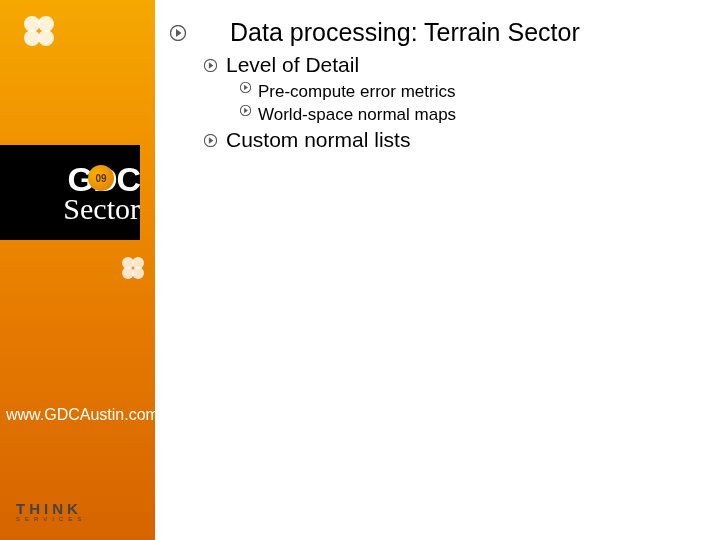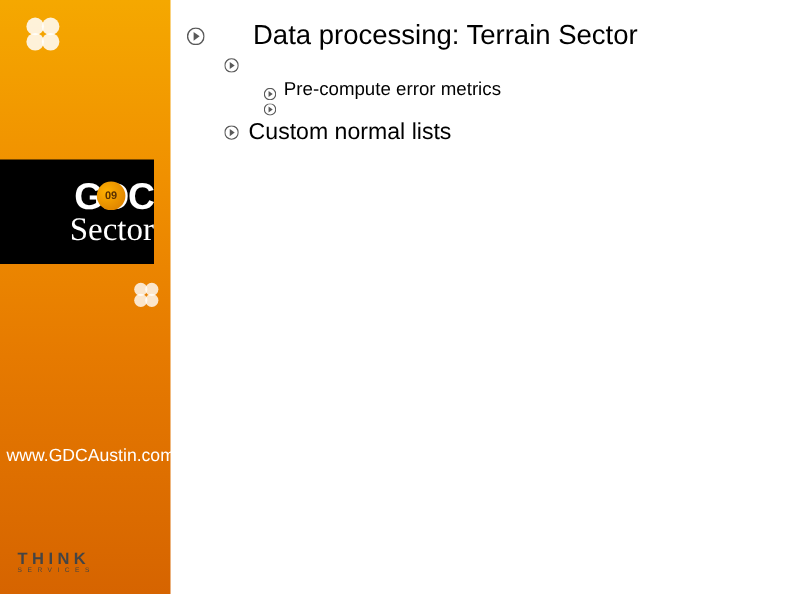--- a/index.html
+++ b/index.html
@@ -129,21 +129,21 @@
     align-items: center;
     margin-bottom: 5px;
   }
   .l2-text {
     font-size: 21px;
     color: #000000;
   }
   .l3-wrap { margin-left: 36px; }
   .l3-item {
     display: flex;
-    align-items: flex-end;
+    align-items: flex-start;
     margin-bottom: 3px;
   }
   .l3-text {
     font-size: 17px;
     color: #000000;
   }
   .bullet {
     display: inline-flex;
     align-items: center;
     justify-content: center;
@@ -202,39 +202,41 @@
   </div>
 
   <div class="l2-wrap">
     <div class="l2-item">
       <span class="bullet b2">
         <svg width="13" height="13" viewBox="0 0 16 16">
             <circle cx="8" cy="8" r="7.5" fill="none" stroke="#595959" stroke-width="1.4"></circle>
             <path d="M6 4 L11.5 8 L6 12 Z" fill="#595959"></path>
           </svg>
       </span>
+      <span class="l2-text">Level of Detail</span>
     </div>
 
     <div class="l3-wrap">
       <div class="l3-item">
         <span class="bullet b3">
           <svg width="11" height="11" viewBox="0 0 16 16">
               <circle cx="8" cy="8" r="7.5" fill="none" stroke="#595959" stroke-width="1.5"></circle>
               <path d="M6 4 L11.5 8 L6 12 Z" fill="#595959"></path>
             </svg>
         </span>
         <span class="l3-text">Pre-compute error metrics</span>
       </div>
       <div class="l3-item">
         <span class="bullet b3">
           <svg width="11" height="11" viewBox="0 0 16 16">
               <circle cx="8" cy="8" r="7.5" fill="none" stroke="#595959" stroke-width="1.5"></circle>
               <path d="M6 4 L11.5 8 L6 12 Z" fill="#595959"></path>
             </svg>
         </span>
+        <span class="l3-text">World-space normal maps</span>
       </div>
     </div>
 
     <div class="l2-item">
       <span class="bullet b2">
         <svg width="13" height="13" viewBox="0 0 16 16">
             <circle cx="8" cy="8" r="7.5" fill="none" stroke="#595959" stroke-width="1.4"></circle>
             <path d="M6 4 L11.5 8 L6 12 Z" fill="#595959"></path>
           </svg>
       </span>

